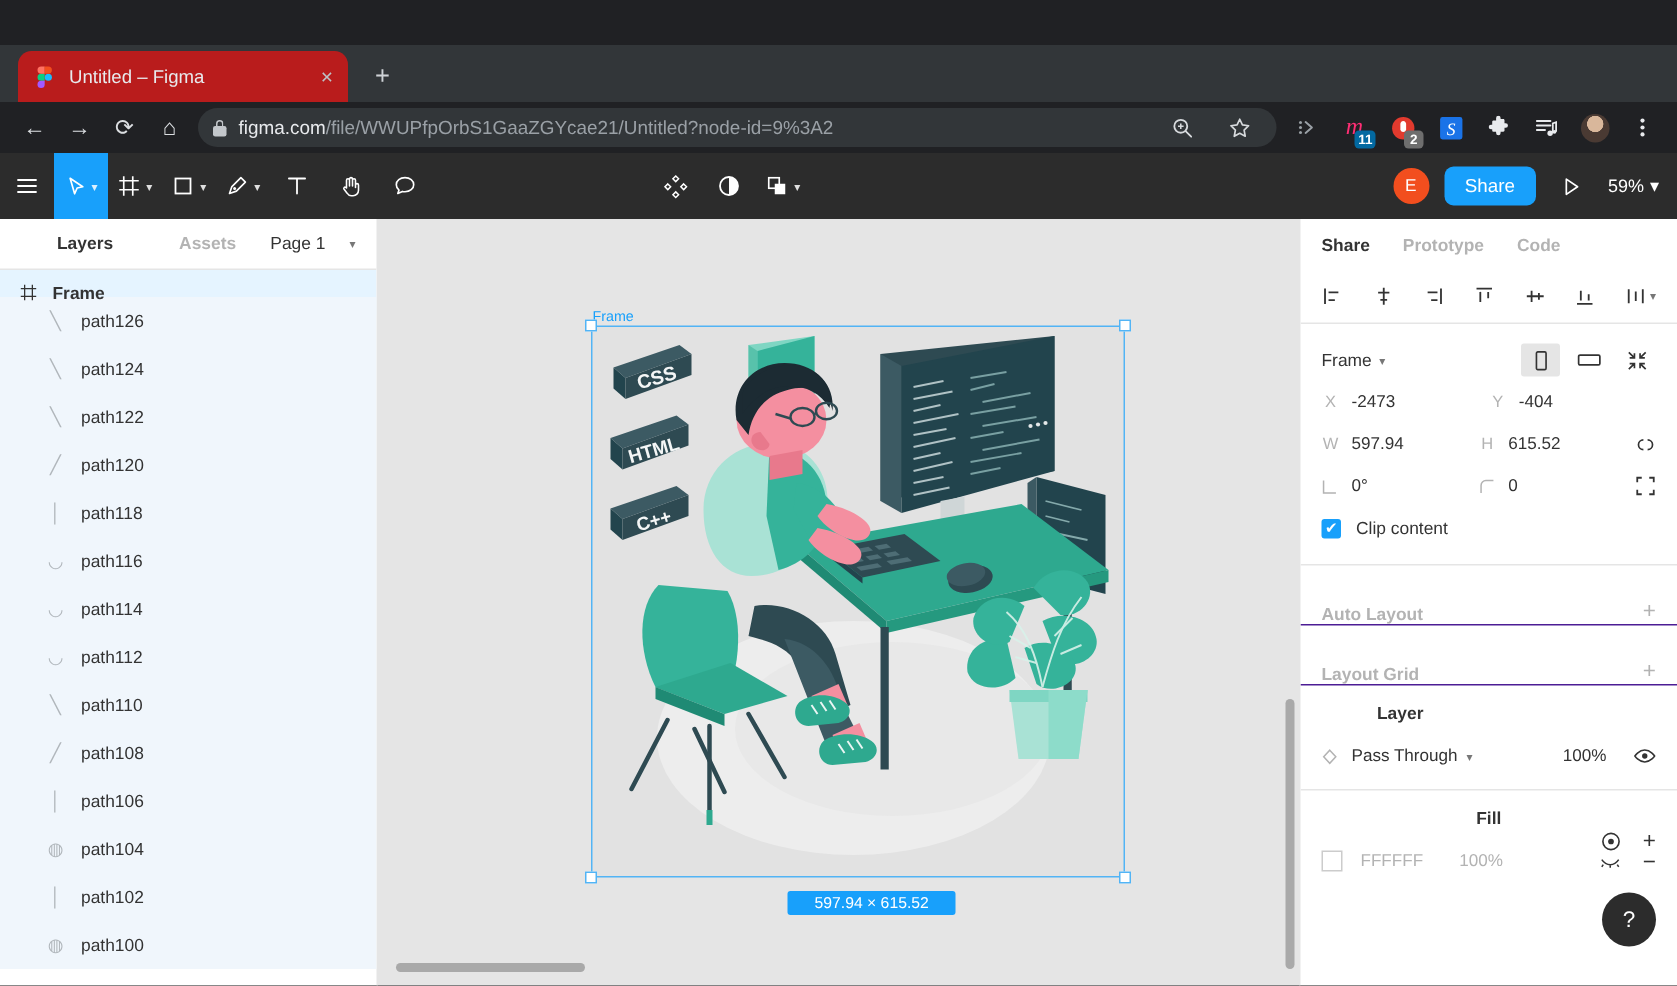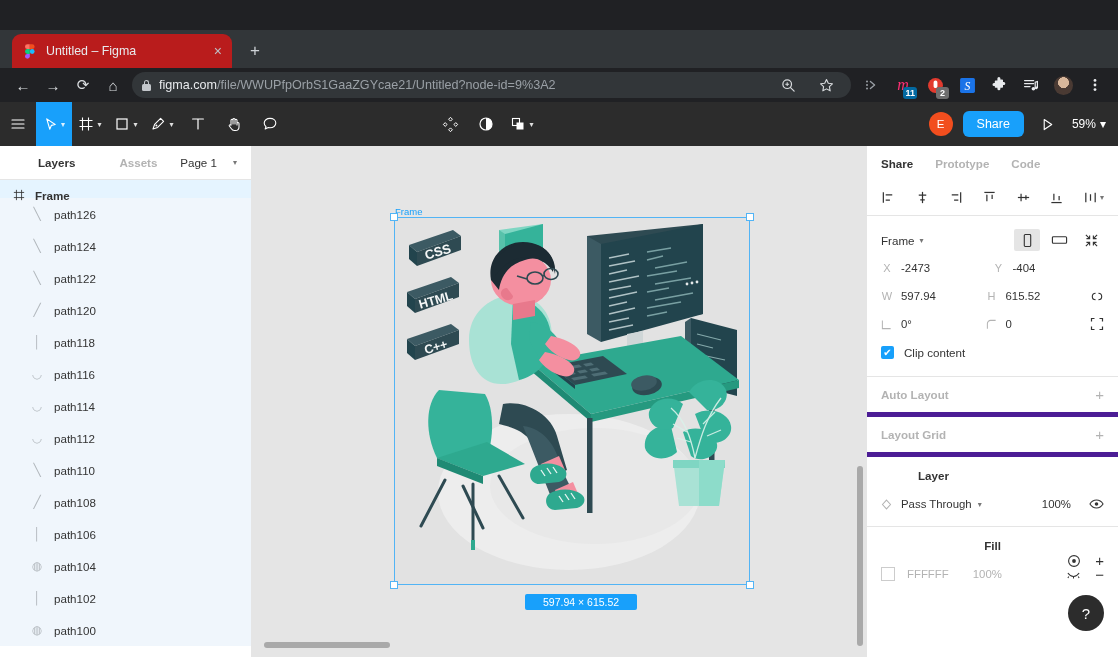--- a/index.html
+++ b/index.html
@@ -129,22 +129,22 @@
   .align-row { height: 36px; display: flex; align-items: center; justify-content: space-between;
     padding: 0 14px; border-bottom: 1px solid #e5e5e5; color: #333; }
   .sect { padding: 10px 14px; border-bottom: 1px solid #e5e5e5; }
   .row { display: flex; align-items: center; height: 28px; }
   .fld { display: flex; align-items: center; gap: 8px; width: 50%; font-size: 11.4px; color: #333; }
   .fld .k { color: #b3b3b3; width: 12px; display: inline-block; text-align: center; font-size: 11px; }
   .ob { width: 26px; height: 22px; display: flex; align-items: center; justify-content: center; border-radius: 2px; }
   .ob.sel { background: #e5e5e5; }
   .chk { width: 13px; height: 13px; border-radius: 2px; background: #18a0fb; color: #fff;
      font-size: 10px; display: flex; align-items: center; justify-content: center; }
-  .sectrow { height: 40px; display: flex; align-items: center; padding: 0 14px;
-    border-bottom: 5px solid #4c1d95; font-size: 11.6px; color: #b3b3b3; font-weight: bold; }
+  .sectrow { height: 40px; display: flex; align-items: flex-end; padding: 0 14px;
+    border-bottom: 1px solid #4c1d95; font-size: 11.6px; color: #b3b3b3; font-weight: bold; }
   .plus { margin-left: auto; color: #b3b3b3; font-size: 15px; font-weight: normal; }
   .lbl-strong { font-size: 11.6px; color: #333; font-weight: bold; }
   .swatch { width: 14px; height: 14px; border: 1px solid #ccc; background: #fff; }
   .help-btn { position: absolute; right: 14px; bottom: 26px; width: 36px; height: 36px; border-radius: 50%;
     background: #2c2c2c; color: #fff; display: flex; align-items: center; justify-content: center; font-size: 15px; }
 
   svg { display: block; }
 </style>
 </head>
 <body>

